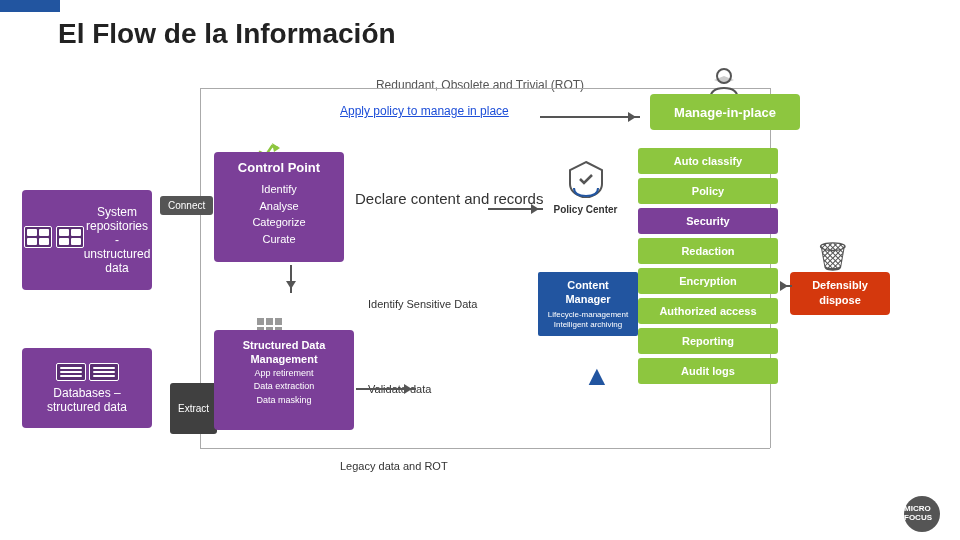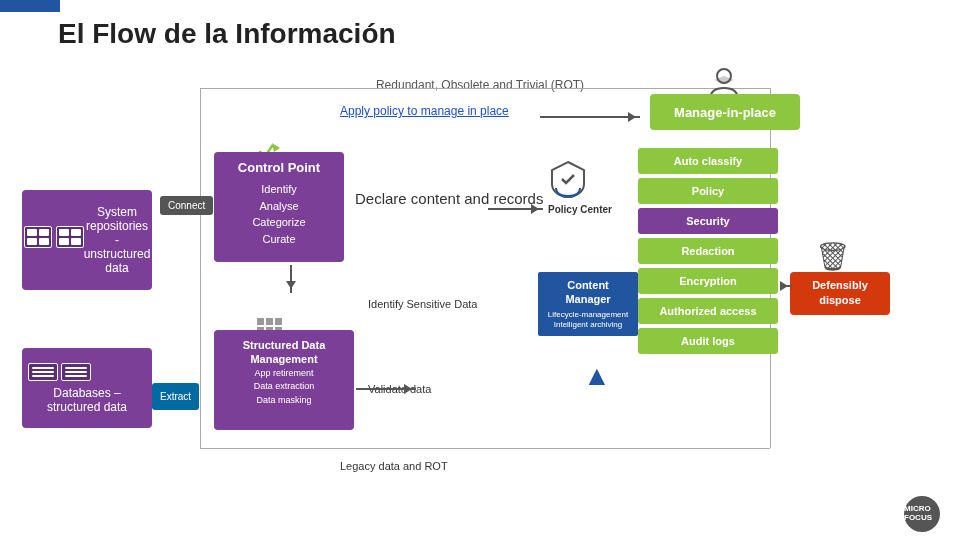--- a/index.html
+++ b/index.html
@@ -154,21 +154,21 @@
       position: absolute;
       top: 190px; left: 355px;
       font-size: 15px; color: #333;
       white-space: nowrap;
     }
     
     .policy-center {
       position: absolute;
       top: 160px; left: 548px;
       width: 75px;
-      text-align: left;
+      text-align: center;
     }
     .policy-center-icon {
       font-size: 22px;
       color: #555;
     }
     .policy-center-label {
       font-size: 10px;
       font-weight: bold;
       color: #333;
       line-height: 1.2;
@@ -250,20 +250,21 @@
     }
     
     .databases {
       position: absolute;
       top: 348px; left: 22px;
       width: 130px; height: 80px;
       background: #7b3f98;
       border-radius: 4px;
       display: flex;
       flex-direction: column;
+      align-items: center;
       justify-content: center;
       color: #fff;
       font-size: 12px;
       text-align: center;
       padding: 6px;
     }
     .db-icons {
       display: flex;
       gap: 3px;
       margin-bottom: 5px;
@@ -284,25 +285,25 @@
       gap: 2px;
     }
     .db-line {
       height: 2px;
       background: #fff;
       border-radius: 1px;
     }
     
     .extract-btn {
       position: absolute;
-      top: 383px; left: 152px;
-      background: #0369a1;
+      top: 383px; left: 170px;
+      background: #404040;
       color: #fff;
       font-size: 10px;
-      padding: 8px 8px;
+      padding: 20px 8px;
       border-radius: 3px;
       cursor: pointer;
     }
     
     .structured-data {
       position: absolute;
       top: 330px; left: 214px;
       width: 140px; height: 100px;
       background: #7b3f98;
       border-radius: 4px;
@@ -479,20 +480,21 @@
 Center</div>
 </div>
 
 <div class="right-panel">
   <div class="panel-item panel-auto-classify">Auto classify</div>
   <div class="panel-item panel-policy">Policy</div>
   <div class="panel-item panel-security">Security</div>
   <div class="panel-item panel-redaction">Redaction</div>
   <div class="panel-item panel-encryption">Encryption</div>
   <div class="panel-item panel-authorized">Authorized access</div>
+  <div class="panel-item panel-reporting">Reporting</div>
   <div class="panel-item panel-audit">Audit logs</div>
 </div>
 
 <div class="content-manager">
   <div class="cm-title">Content Manager</div>
   <div class="cm-sub">Lifecycle-management Intelligent archiving</div>
 </div>
 
 <div class="identify-label">Identify Sensitive Data</div>
 

